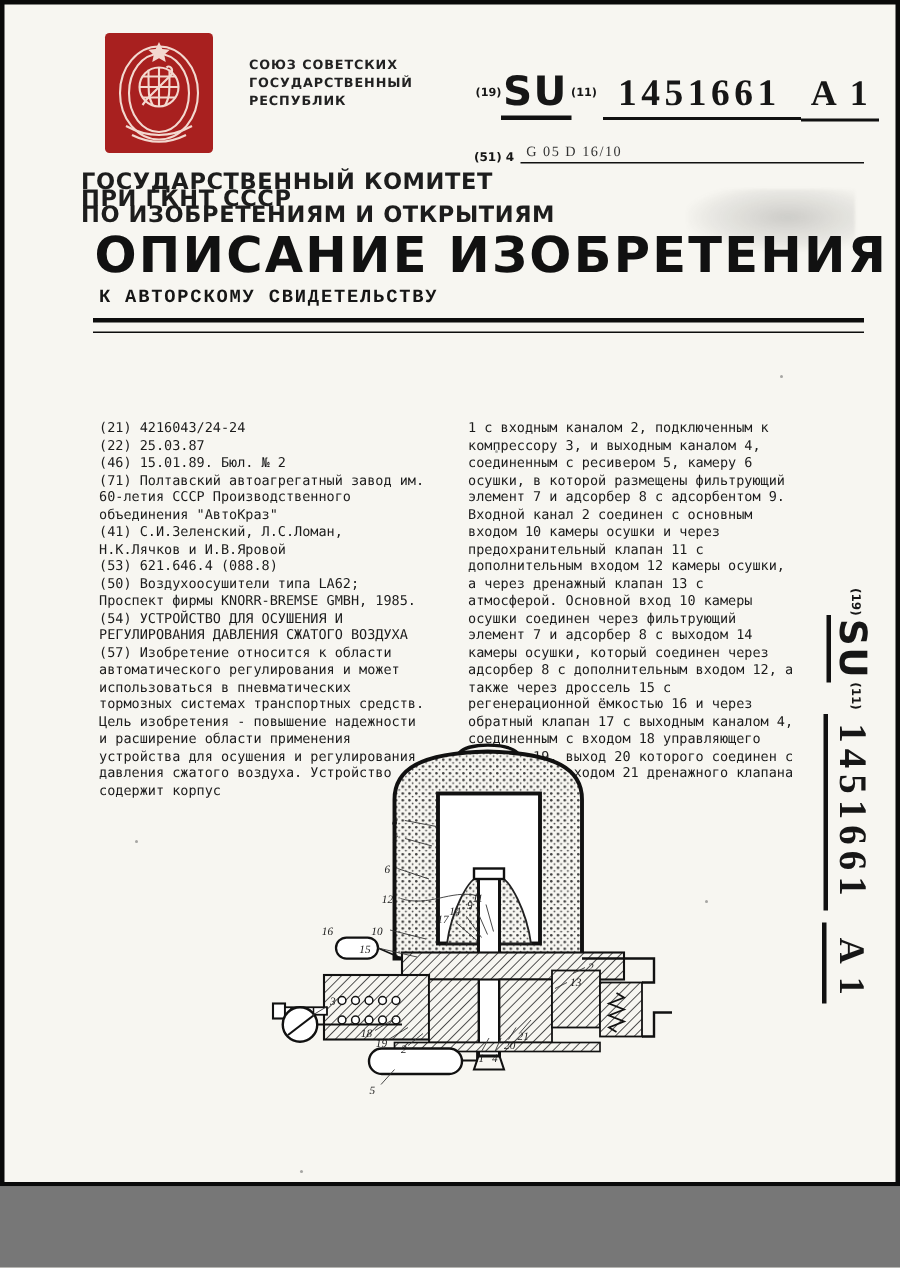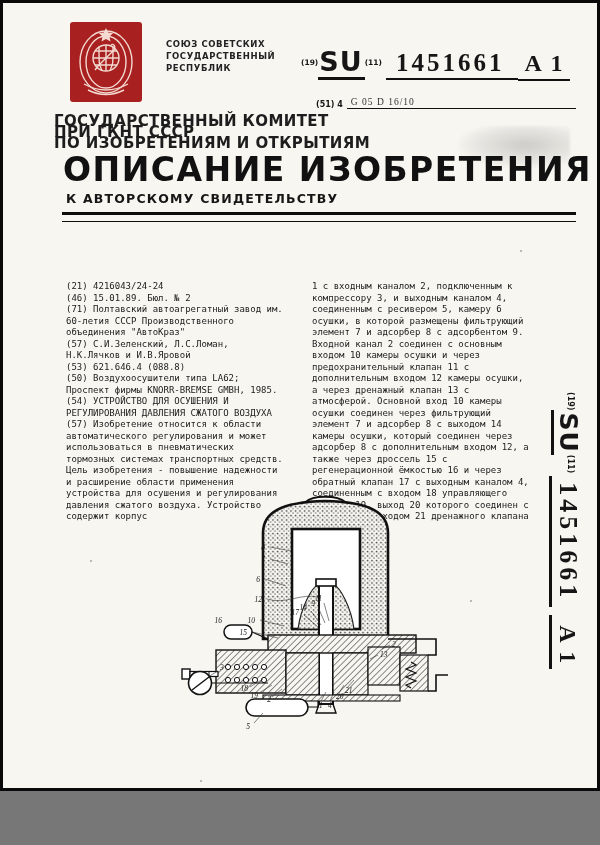--- a/index.html
+++ b/index.html
@@ -6,34 +6,34 @@
   .page{
     position:relative; width:600px; height:791px; margin:0 auto;
     background:#f7f6f1; overflow:hidden;
     font-family:"DejaVu Sans", "Liberation Sans", sans-serif;
     color:#161616;
     box-shadow:inset 0 0 0 3px #0a0a0a;
   }
   
   .emblem{position:absolute;left:70px;top:22px;width:72px;height:80px;background:#a8201f;border-radius:3px;}
   .union{position:absolute;left:166px;top:38px;font-size:8.5px;font-weight:bold;line-height:12px;letter-spacing:.6px;color:#222;}
-  .pubrow{position:absolute;left:301px;top:46px;white-space:nowrap;}
+  .pubrow{position:absolute;left:317px;top:46px;white-space:nowrap;}
   .pubrow .tiny{font-size:7.5px;font-weight:bold;vertical-align:6px;}
   .pubrow .su{font-size:27px;font-weight:bold;letter-spacing:1px;border-bottom:3px solid #111;padding:0 2px 0 1px;}
   .pubrow .num{font-family:"Liberation Serif","DejaVu Serif",serif;font-size:25px;font-weight:bold;letter-spacing:3px;border-bottom:2.5px solid #111;padding:0 14px 2px 10px;margin-left:4px;}
   .pubrow .kind{font-family:"Liberation Serif","DejaVu Serif",serif;font-size:24px;font-weight:bold;letter-spacing:2px;border-bottom:2.5px solid #111;padding:0 6px 3px 6px;}
   .ipcrow{position:absolute;left:316px;top:97px;width:260px;display:flex;align-items:flex-end;font-size:9px;}
   .ipcrow .c51{font-weight:bold;font-size:8px;margin-right:4px;white-space:nowrap;}
   .ipcrow .ipc{flex:1;border-bottom:1.5px solid #111;font-family:Liberation Serif, serif;font-size:9.5px;color:#333;padding:0 0 1px 4px;letter-spacing:1px;}
   .committee{position:absolute;left:54px;top:116px;font-size:15px;font-weight:bold;line-height:11px;letter-spacing:.4px;color:#1d1d1d;}
   .smudge{position:absolute;left:458px;top:126px;width:112px;height:42px;
     background:radial-gradient(ellipse at 60% 45%, rgba(60,60,60,.22), rgba(60,60,60,.07) 55%, transparent 75%);
     filter:blur(1px);}
   .doc-title{position:absolute;left:63px;top:150px;font-size:33px;font-weight:bold;letter-spacing:1.5px;color:#111;}
-  .doc-sub{position:absolute;left:66px;top:191px;font-size:12.5px;font-weight:bold;letter-spacing:1.2px;}
+  .doc-sub{position:absolute;left:66px;top:191px;font-size:12.5px;font-weight:bold;letter-spacing:1.2px;font-family:Liberation Mono, monospace;}
   .dbl-rule{position:absolute;left:62px;top:212px;width:514px;height:6px;border-top:3px solid #0d0d0d;border-bottom:1.5px solid #0d0d0d;}
   
   .col{position:absolute;top:233px;font-family:"DejaVu Sans Mono","Liberation Mono",monospace;font-size:9px;line-height:11.5px;color:#1b1b1b;text-align:left;margin-top:48px;}
   .col p{margin:0;}
   .col-left{left:66px;width:218px;}
   .col-right{left:312px;width:218px;}
   
   .side-wrap{position:absolute;left:545px;top:392px;width:38px;height:330px;}
   .side-inner{width:330px;height:38px;transform-origin:0 0;transform:rotate(90deg) translateY(-38px);white-space:nowrap;}
   .side-inner .tiny{font-size:8px;font-weight:bold;vertical-align:8px;}
@@ -87,23 +87,24 @@
   </div>
 
   <div class="smudge"></div>
 
   <div class="doc-title">ОПИСАНИЕ ИЗОБРЕТЕНИЯ</div>
   <div class="doc-sub">К АВТОРСКОМУ СВИДЕТЕЛЬСТВУ</div>
   <div class="dbl-rule"></div>
 
   <div class="col col-left">
     <p>(21) 4216043/24-24</p>
+    <p>(22) 25.03.87</p>
     <p>(46) 15.01.89. Бюл. № 2</p>
     <p>(71) Полтавский автоагрегатный завод им. 60-летия СССР Производственного объединения "АвтоКраз"</p>
-    <p>(57) С.И.Зеленский, Л.С.Ломан, Н.К.Лячков и И.В.Яровой</p>
+    <p>(41) С.И.Зеленский, Л.С.Ломан, Н.К.Лячков и И.В.Яровой</p>
     <p>(53) 621.646.4 (088.8)</p>
     <p>(50) Воздухоосушители типа LA62; Проспект фирмы KNORR-BREMSE GMBH, 1985.</p>
     <p>(54) УСТРОЙСТВО ДЛЯ ОСУШЕНИЯ И РЕГУЛИРОВАНИЯ ДАВЛЕНИЯ СЖАТОГО ВОЗДУХА</p>
     <p>(57) Изобретение относится к области автоматического регулирования и может использоваться в пневматических тормозных системах транспортных средств. Цель изобретения - повышение надежности и расширение области применения устройства для осушения и регулирования давления сжатого воздуха. Устройство содержит корпус</p>
   </div>
   <div class="col col-right">
     <p>1 с входным каналом 2, подключенным к компрессору 3, и выходным каналом 4, соединенным с ресивером 5, камеру 6 осушки, в которой размещены фильтрующий элемент 7 и адсорбер 8 с адсорбентом 9. Входной канал 2 соединен с основным входом 10 камеры осушки и через предохранительный клапан 11 с дополнительным входом 12 камеры осушки, а через дренажный клапан 13 с  атмосферой. Основной вход 10 камеры осушки соединен через фильтрующий элемент 7 и адсорбер 8 с выходом 14 камеры осушки, который соединен через адсорбер 8 с дополнительным входом 12, а также через дроссель 15 с регенерационной ёмкостью 16 и через обратный клапан 17 с выходным каналом 4, соединенным с входом 18 управляющего клапана 19, выход 20 которого соединен с управляющим входом 21 дренажного клапана 13. 1 ил.</p>
   </div>
 
   <div class="side-wrap">

